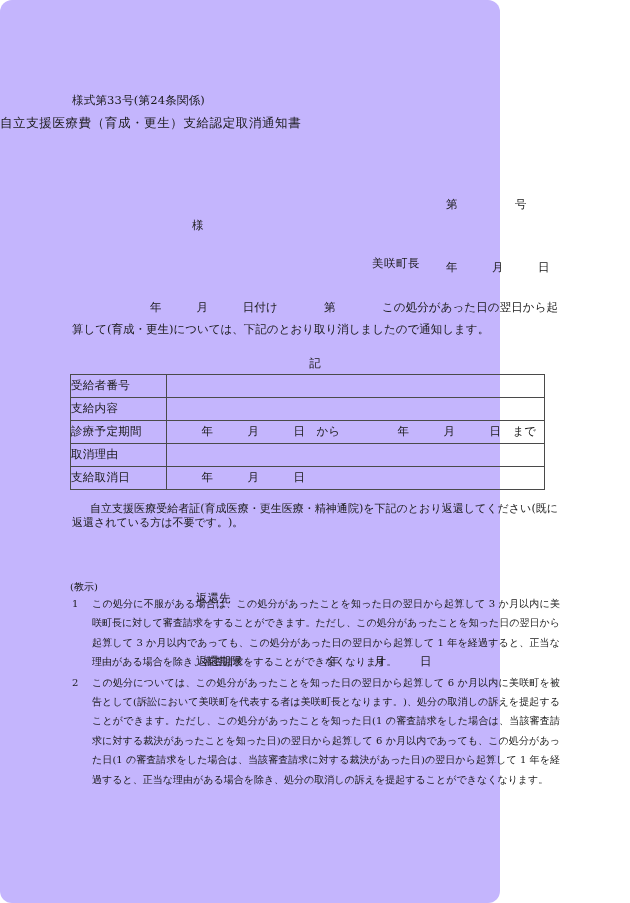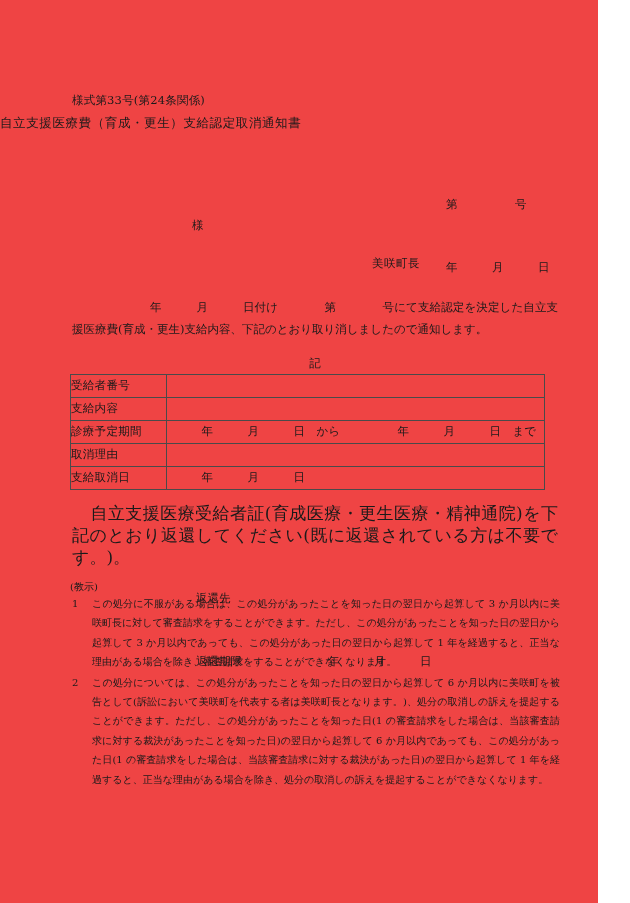--- a/index.html
+++ b/index.html
@@ -12,23 +12,24 @@
     width: 630px;
     height: 903px;
     position: relative;
     font-family: "DejaVu Serif", "Liberation Serif", serif;
     color: #1a1a1a;
     overflow: hidden;
   }
   .page {
     position: absolute;
     left: 0; top: 0;
-    width: 598px;
+    width: 500px;
     height: 903px;
-    background: #ef4444;
+    background: #c4b5fd;
+    border-radius: 12px;
   }
 
   
   .blk { position: absolute; white-space: pre; }
   .flow { position: absolute; }
 
   .t-form-no {
     left: 72px; top: 93px;
     font-size: 11.5px;
     letter-spacing: .2px;
@@ -98,22 +99,22 @@
   }
   td.val {
     padding-left: 8px;
     white-space: pre;
   }
 
   
   .return-para {
     left: 72px; top: 502px;
     width: 486px;
-    font-size: 17px;
-    line-height: 22px;
+    font-size: 11px;
+    line-height: 14px;
     text-align: justify;
   }
   .return-para .indent { display: inline-block; width: 18px; }
 
   .ret-lines {
     left: 196px; top: 546px;
     font-size: 11.5px;
     line-height: 21px;
   }
   .ret-lines .row { display: block; white-space: pre; }
@@ -154,21 +155,21 @@
 
   <div class="blk num-block">
     <span class="row">第　　　　　号</span>
     <span class="row">年　　　月　　　日</span>
   </div>
 
   <div class="blk t-addressee">様</div>
 
   <div class="blk t-issuer">美咲町長</div>
 
-  <div class="flow body-para"><span class="indent"></span><span>年　　　月　　　日付け　　　　第　　　　号にて支給認定を決定した自立支援医療費(育成・更生)支給内容、下記のとおり取り消しましたので通知します。</span></div>
+  <div class="flow body-para"><span class="indent"></span><span>年　　　月　　　日付け　　　　第　　　　この処分があった日の翌日から起算して(育成・更生)については、下記のとおり取り消しましたので通知します。</span></div>
 
   <div class="blk t-ki">記</div>
 
   <table class="form-table">
     <tbody>
       <tr>
         <td class="lbl">受給者番号</td>
         <td class="val"></td>
       </tr>
       <tr>

